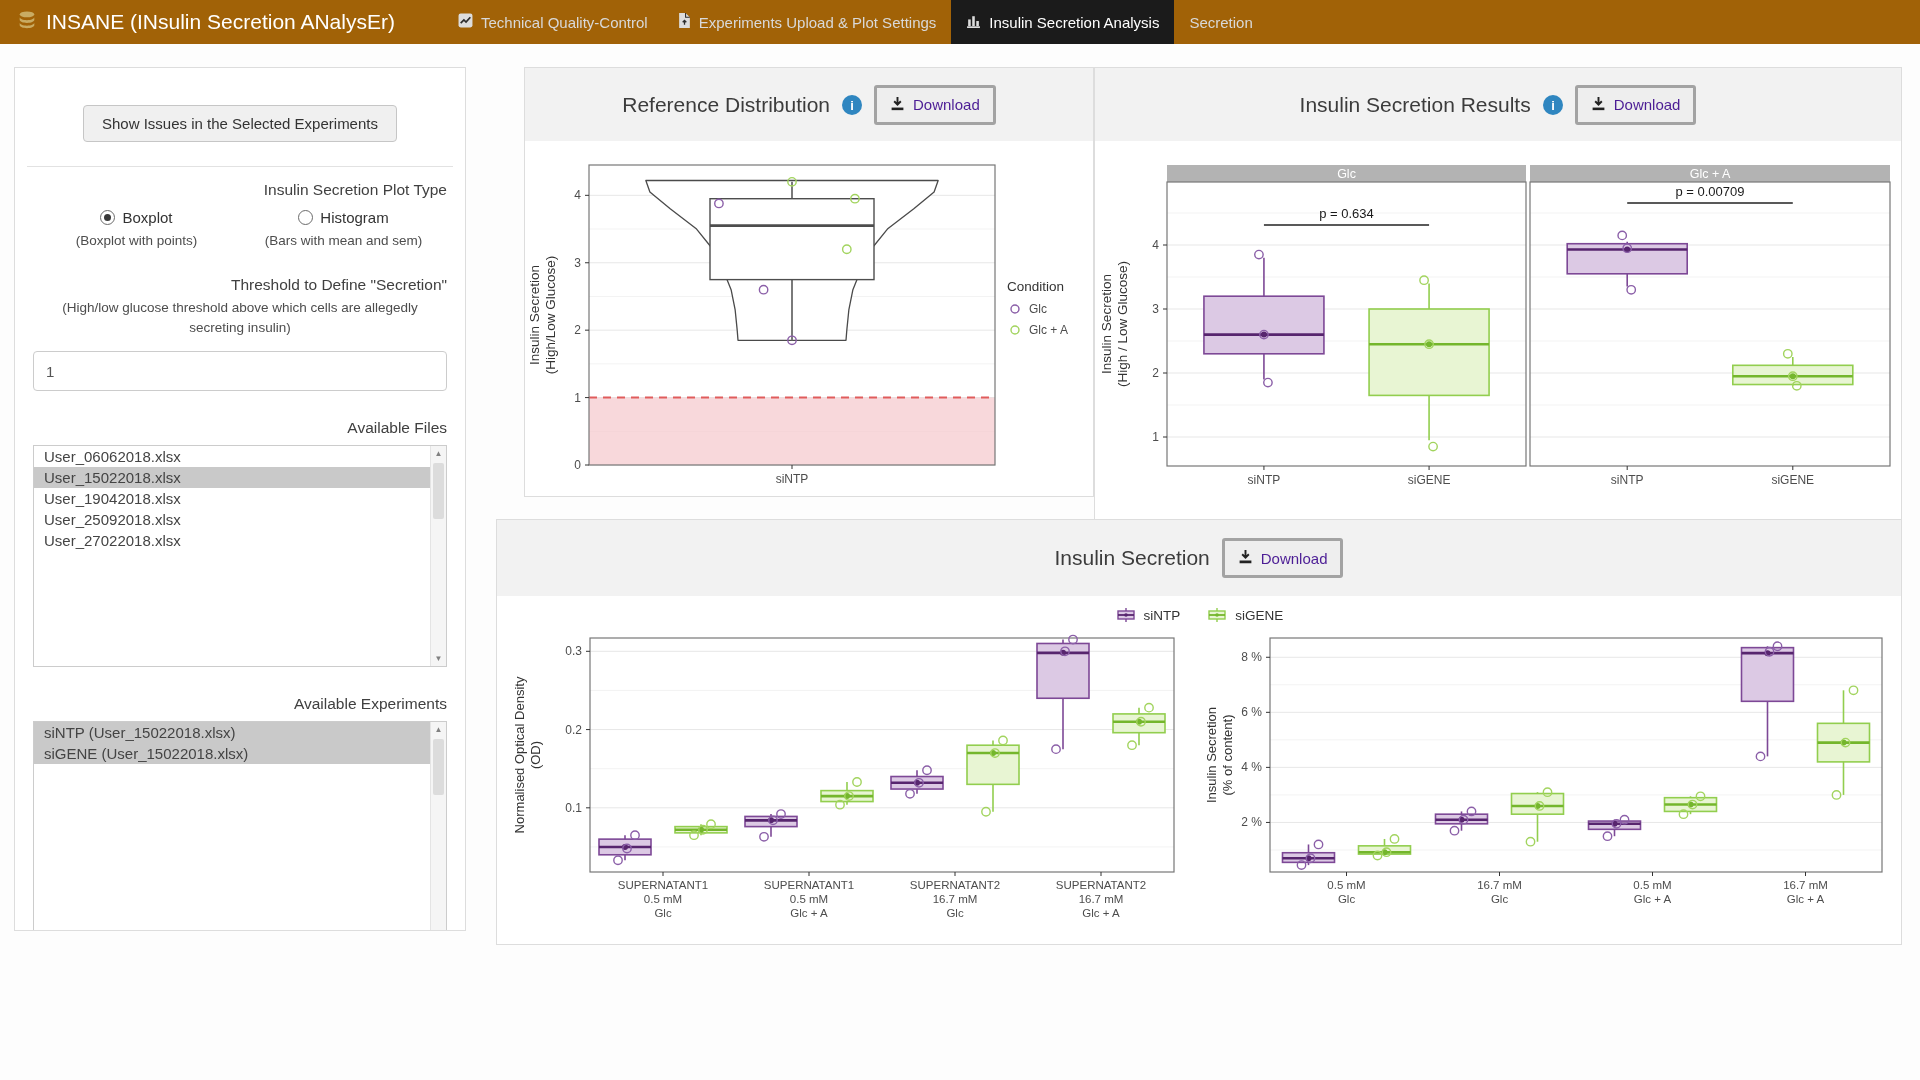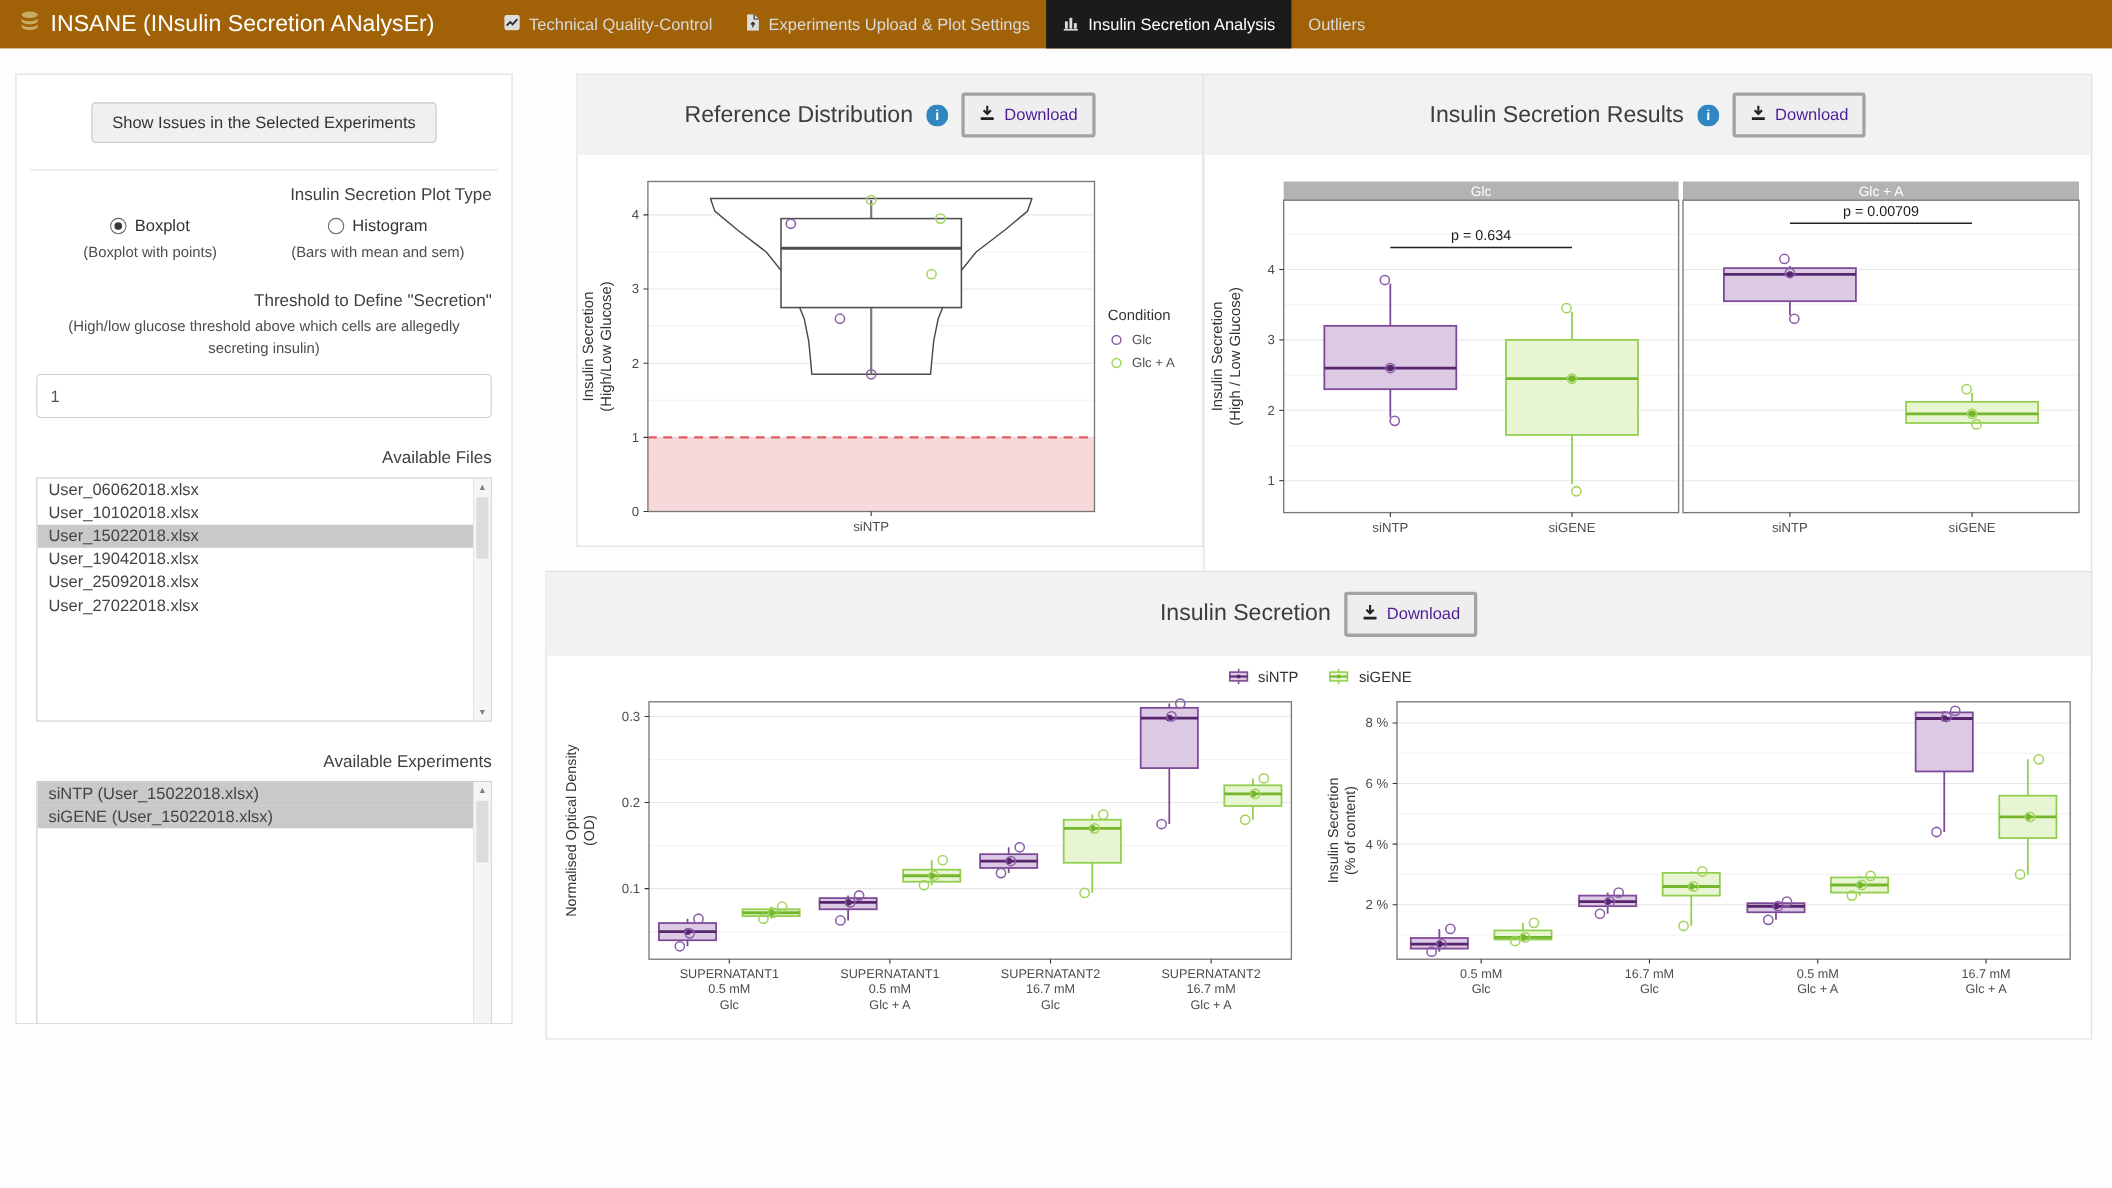--- a/index.html
+++ b/index.html
@@ -9,21 +9,21 @@
 
 
 .navbar{position:absolute;top:0;left:0;width:1920px;height:44px;background:#a16207;display:flex;align-items:stretch}
 .brand{display:flex;align-items:center;gap:10px;padding:0 18px;color:#fff;font-size:21px;white-space:nowrap}
 .nav-tabs{display:flex;margin-left:30px}
 .tab{display:flex;align-items:center;gap:8px;padding:0 15px;color:#d9d9d9;font-size:15px;cursor:pointer;white-space:nowrap}
 .tab.active{background:#1b1b1b;color:#fff}
 
 
 .sidebar{position:absolute;left:14px;top:67px;width:452px;height:864px;background:#fff;border:1px solid #ddd;padding:21px 18px 0 18px;overflow:hidden}
-.block-btn{display:block;margin:4px auto;padding:9px 18px;font-size:15px;color:#333;background:#f0f0f0;border:1px solid #c6c6c6;border-radius:4px;font-family:inherit;cursor:pointer}
+.block-btn{display:block;margin:16px auto;padding:9px 18px;font-size:15px;color:#333;background:#f0f0f0;border:1px solid #c6c6c6;border-radius:4px;font-family:inherit;cursor:pointer}
 .sidebar hr{border:none;border-top:1px solid #e2e2e2;margin:24px -6px 0}
 .ctl-label{margin-top:14px;text-align:right;font-size:15.5px;color:#404040}
 .spaced{margin-top:28px}
 .radio-row{display:flex;margin-top:10px}
 .radio-opt{flex:1;text-align:center}
 .radio-line{display:inline-flex;align-items:center;gap:7px;font-size:15px;color:#333;cursor:pointer}
 .radio{width:15px;height:15px;border:1px solid #6b6b6b;border-radius:50%;display:inline-block;position:relative;background:#fff;flex:0 0 auto}
 .radio.checked::after{content:"";position:absolute;inset:3px;background:#383838;border-radius:50%}
 .hint{font-size:13.5px;color:#4d4d4d;margin-top:4px}
 .center{text-align:center;padding:0 4px;line-height:1.45}
@@ -89,21 +89,21 @@
         <div class="tab active">
           <span><svg viewBox="0 0 14 14" width="15" height="15">
               <path d="M1 13.2h12" stroke="#ddd" stroke-width="1.6"></path>
               <rect x="2" y="6" width="2.4" height="6.2" fill="#ddd"></rect>
               <rect x="5.8" y="3" width="2.4" height="9.2" fill="#ddd"></rect>
               <rect x="9.6" y="7.5" width="2.4" height="4.7" fill="#ddd"></rect>
             </svg></span>
           <span>Insulin Secretion Analysis</span>
         </div>
         <div class="tab">
-          <span>Outliers</span>
+          <span>Secretion</span>
         </div>
       </div>
   </nav>
 
   <aside class="sidebar">
     <button class="block-btn">Show Issues in the Selected Experiments</button>
     <hr>
     <div class="ctl-label">Insulin Secretion Plot Type</div>
     <div class="radio-row" id="plot-type-options">
         <div class="radio-opt"><div class="radio-line">
@@ -114,21 +114,20 @@
             <span class="radio"></span>
             <span>Histogram</span>
           </div><div class="hint">(Bars with mean and sem)</div></div>
       </div>
     <div class="ctl-label spaced">Threshold to Define "Secretion"</div>
     <div class="hint center">(High/low glucose threshold above which cells are allegedly secreting insulin)</div>
     <input class="text-input" value="1" style="">
     <div class="ctl-label spaced">Available Files</div>
     <div class="listbox" id="files-list">
         <div class="list-item">User_06062018.xlsx</div>
-        <div class="list-item">User_10102018.xlsx</div>
         <div class="list-item selected">User_15022018.xlsx</div>
         <div class="list-item">User_19042018.xlsx</div>
         <div class="list-item">User_25092018.xlsx</div>
         <div class="list-item">User_27022018.xlsx</div>
         <div class="fake-scrollbar">
           <div class="sb-arrow">▲</div>
           <div class="sb-track">
             <div class="sb-thumb"></div>
           </div>
           <div class="sb-arrow">▼</div>

